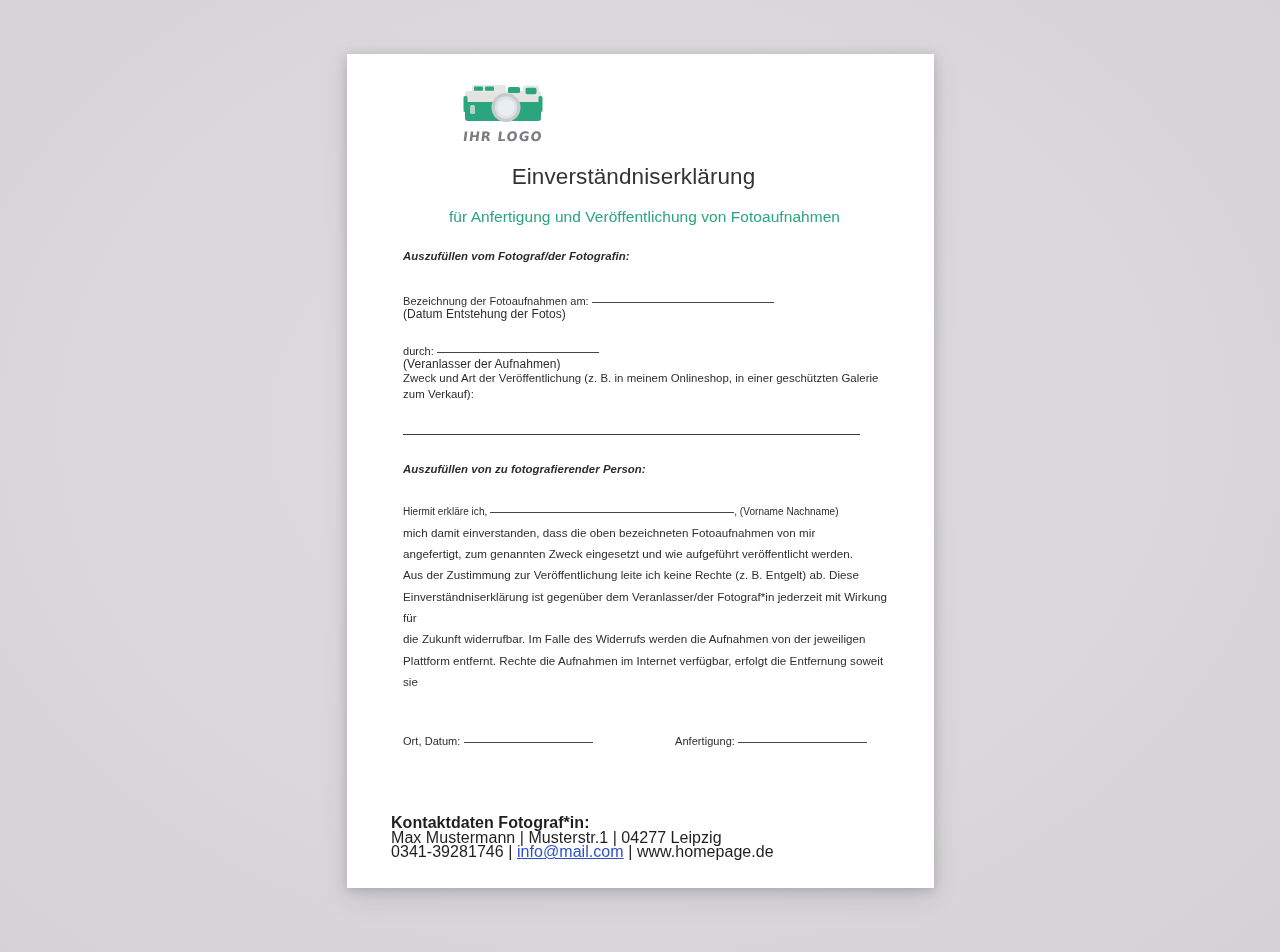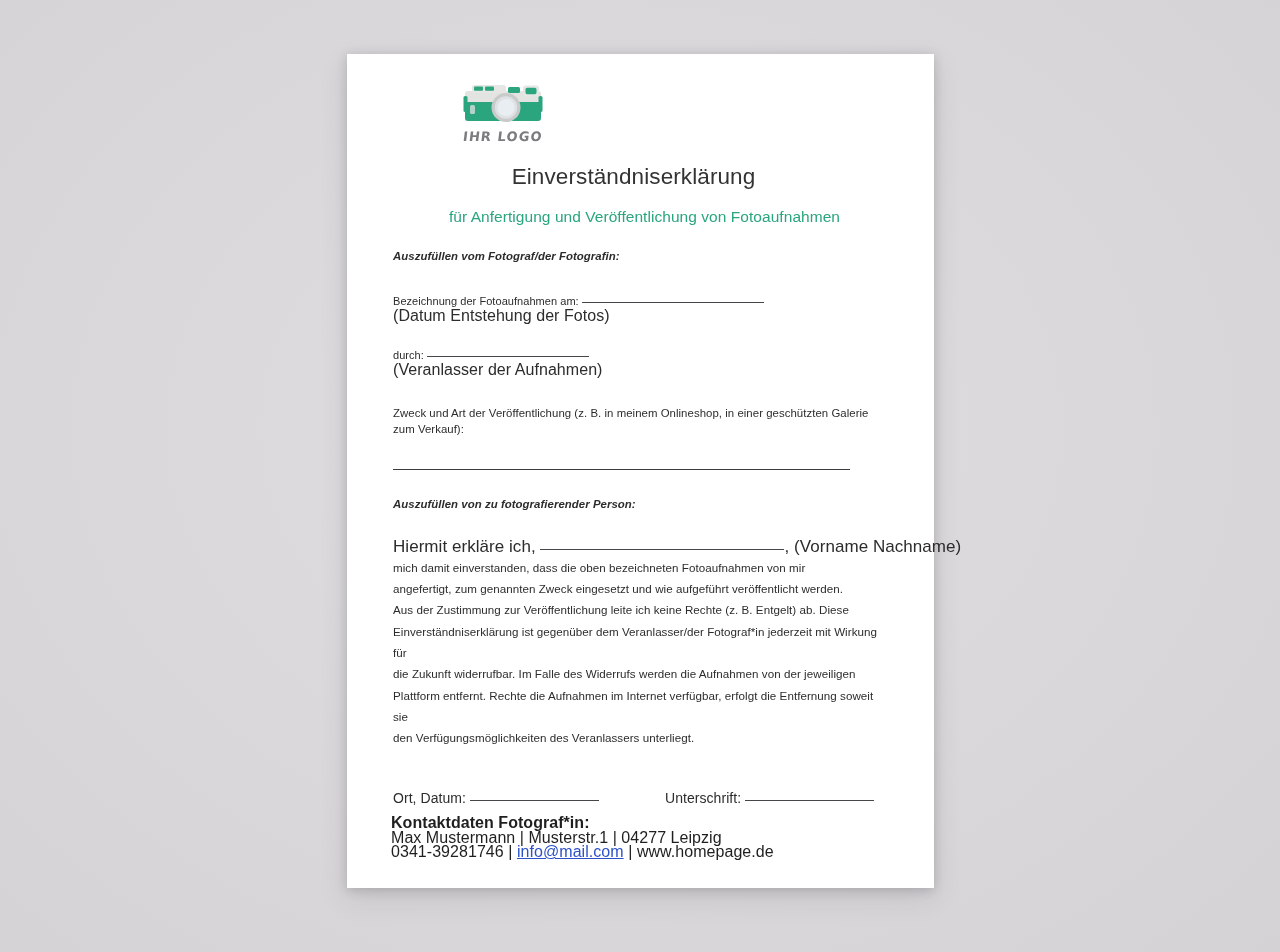--- a/index.html
+++ b/index.html
@@ -78,40 +78,40 @@
     text-align: center;
     font-size: 15.5px;
     font-weight: 400;
     color: #2aa57e;
     letter-spacing: 0.05px;
   }
 
   
   .body-area {
     position: absolute;
-    left: 2px; right: 0;
+    left: 12px; right: 0;
     top: 196px;
   }
 
   .sec-label {
     font-style: italic;
     font-weight: 600;
     font-size: 11.4px;
     color: #2c2c2c;
     letter-spacing: 0.05px;
   }
 
   .line-row {
     font-size: 11px;
     color: #2c2c2c;
     letter-spacing: 0.05px;
     white-space: nowrap;
   }
   .sub-note {
-    font-size: 16px;
+    font-size: 12px;
     color: #2c2c2c;
     letter-spacing: 0.05px;
   }
 
   .blank {
     display: inline-block;
     border-bottom: 1.3px solid #46464a;
     vertical-align: 2px;
     height: 10px;
   }
@@ -136,21 +136,21 @@
 
   .declaration {
     font-size: 11.6px;
     color: #2c2c2c;
     line-height: 21.3px;
     letter-spacing: 0.05px;
   }
 
   .sig-row {
     display: flex;
-    font-size: 14px;
+    font-size: 11px;
     color: #2c2c2c;
     letter-spacing: 0.05px;
     white-space: nowrap;
   }
   .sig-left { width: 272px; }
 
   
   .footer {
     position: absolute;
     left: 0;
@@ -162,21 +162,21 @@
   }
   .footer .hdr { font-weight: 700; }
   .mail-link {
     color: #2d51c8;
     text-decoration: underline;
   }
 
   
   .mt-a { margin-top: 31px; }
   .mt-b { margin-top: 22px; }
-  .mt-c { margin-top: 27px; }
+  .mt-c { }
   .mt-d { margin-top: 31px; }
   .mt-e { margin-top: 28px; }
   .mt-f { margin-top: 26px; }
   .mt-g { margin-top: 41px; }
 </style>
 </head>
 <body>
 
 <div id="viewport">
 
@@ -230,40 +230,39 @@
         </div>
         <div class="sub-note">(Veranlasser der Aufnahmen)</div>
 
         <div class="para mt-c">Zweck und Art der Veröffentlichung (z. B. in meinem Onlineshop, in einer geschützten Galerie zum Verkauf):</div>
 
         <hr class="full-rule mt-d">
 
         <div class="sec-label mt-e">Auszufüllen von zu fotografierender Person:</div>
 
         <div class="declaration mt-f">
-          <div class="line-row" style="font-size:17px">
+          <div class="line-row" style="font-size:10px">
             <span>Hiermit erkläre ich,</span>
             <span class="blank w3"></span><span>, (Vorname Nachname)</span>
           </div>
           <div>mich damit einverstanden, dass die oben bezeichneten Fotoaufnahmen von mir</div>
           <div>angefertigt, zum genannten Zweck eingesetzt und wie aufgeführt veröffentlicht werden.</div>
           <div>Aus der Zustimmung zur Veröffentlichung leite ich keine Rechte (z. B. Entgelt) ab. Diese</div>
           <div>Einverständniserklärung ist gegenüber dem Veranlasser/der Fotograf*in  jederzeit mit Wirkung für</div>
           <div>die Zukunft widerrufbar. Im Falle des Widerrufs werden die Aufnahmen von der jeweiligen</div>
           <div>Plattform entfernt. Rechte die Aufnahmen im Internet verfügbar, erfolgt die Entfernung soweit sie</div>
-          <div>den Verfügungsmöglichkeiten des Veranlassers unterliegt.</div>
         </div>
 
         <div class="sig-row mt-g">
           <div class="sig-left">
             <span>Ort, Datum:</span>
             <span class="blank w-sig"></span>
           </div>
           <div>
-            <span>Unterschrift:</span>
+            <span>Anfertigung:</span>
             <span class="blank w-sig"></span>
           </div>
         </div>
 
       </div>
 
       <div class="footer">
         <div class="hdr">Kontaktdaten Fotograf*in:</div>
         <div>Max Mustermann | Musterstr.1 | 04277 Leipzig</div>
         <div><span>0341-39281746</span><span> | </span><span class="mail-link">info@mail.com</span><span> | </span><span>www.homepage.de</span></div>

